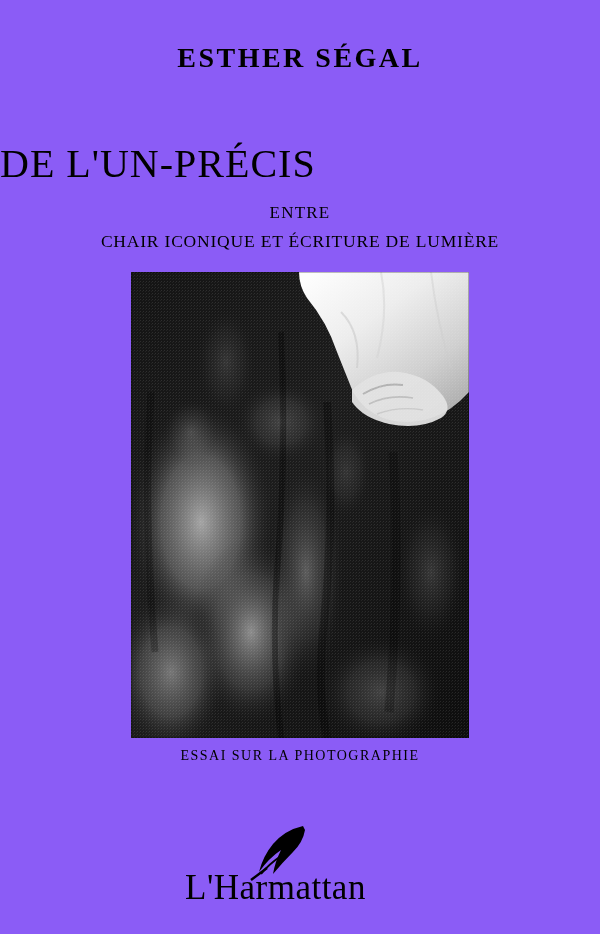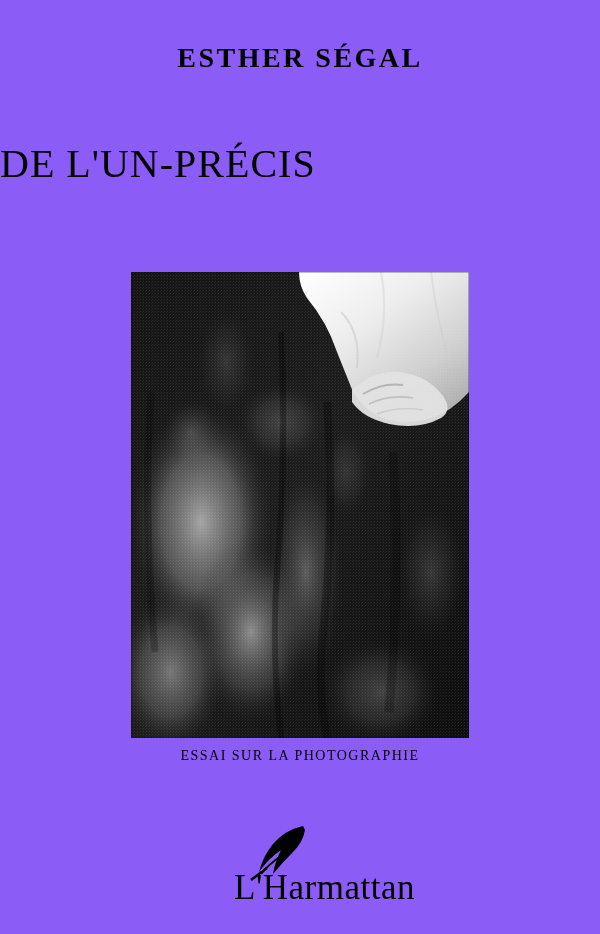--- a/index.html
+++ b/index.html
@@ -108,21 +108,21 @@
     position: relative;
     display: inline-block;
     width: 230px;
     height: 90px;
   }
   .publisher-name {
     position: absolute;
     bottom: 6px;
     left: 0;
     width: 230px;
-    text-align: right;
+    text-align: left;
     font-family: "Liberation Serif", serif;
     font-size: 35px;
     letter-spacing: 0.5px;
     white-space: nowrap;
   }
   .publisher-feather {
     position: absolute;
     top: 0px;
     left: 62px;
     width: 70px;
@@ -131,21 +131,23 @@
 </style>
 </head>
 <body>
 
 <div class="cover">
 
   <div class="author">ESTHER SÉGAL</div>
 
   <div class="title">DE L'UN-PRÉCIS</div>
 
-
+  <div class="subtitle-small">ENTRE</div>
+
+  <div class="subtitle-main">CHAIR ICONIQUE ET ÉCRITURE DE LUMIÈRE</div>
 
   <div class="photo">
     <svg viewBox="0 0 338 466" preserveAspectRatio="none" aria-hidden="true">
       <defs>
         <linearGradient id="bgGrad" x1="0" y1="0" x2="1" y2="1">
           <stop offset="0%" stop-color="#141414"></stop>
           <stop offset="45%" stop-color="#1c1c1c"></stop>
           <stop offset="100%" stop-color="#0d0d0d"></stop>
         </linearGradient>
         <radialGradient id="cloud1" cx="50%" cy="50%" r="50%">

